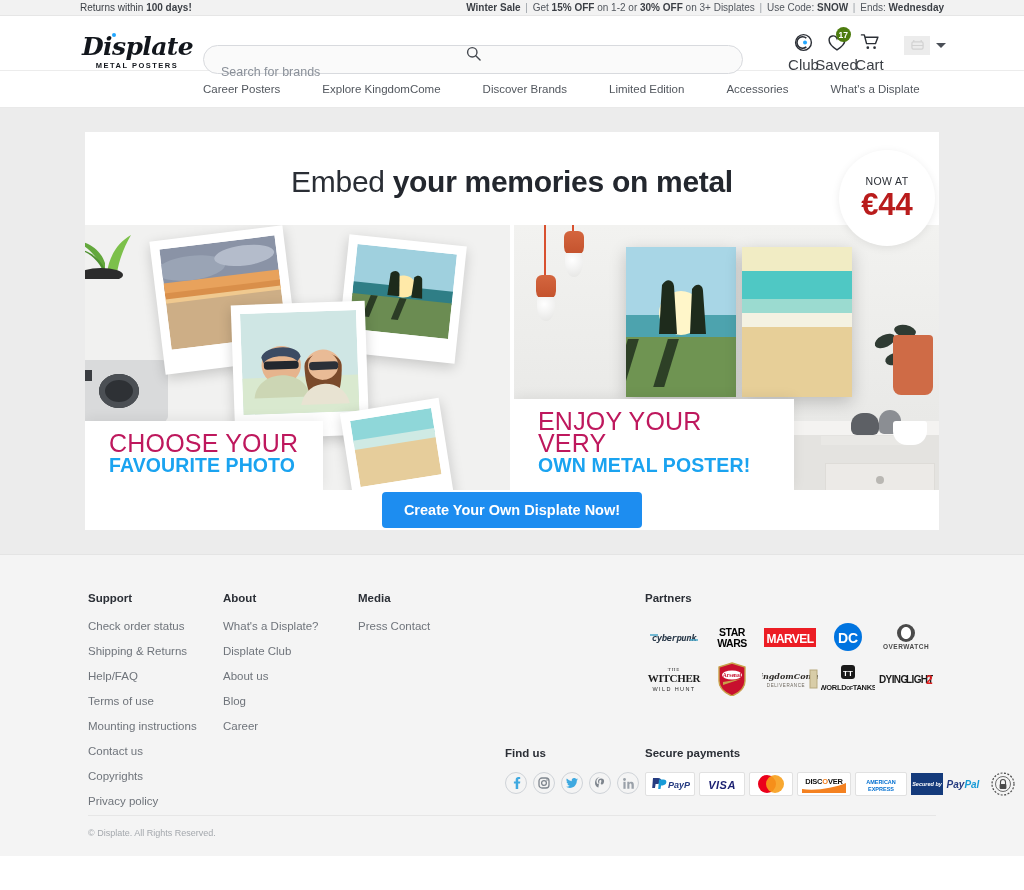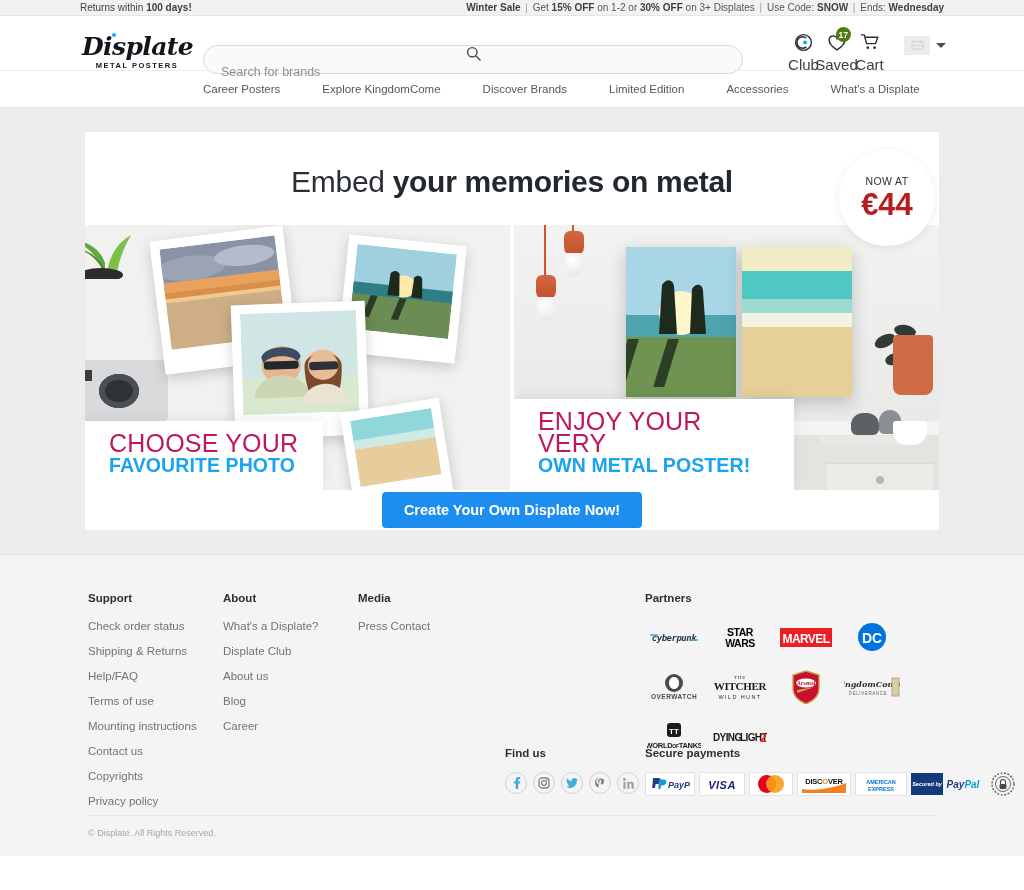--- a/index.html
+++ b/index.html
@@ -298,21 +298,21 @@
   .fcol-title {
     font-size: 11.5px; font-weight: 700; color: #2b2f36; margin-bottom: 16px;
   }
   .fcol-link {
     font-size: 11.5px; color: #6f747b; margin-bottom: 13px; cursor: pointer;
     white-space: nowrap;
   }
 
   .partners { position: absolute; left: 645px; top: 37px; width: 290px; }
   .partners-title { font-size: 11.5px; font-weight: 700; color: #2b2f36; margin-bottom: 12px; }
-  .partner-grid { display: flex; flex-wrap: wrap; gap: 8px; }
+  .partner-grid { display: flex; flex-wrap: wrap; gap: 0; justify-content: flex-end; }
   .partner {
     width: 58px; height: 42px; display: flex;
     align-items: center; justify-content: center;
     cursor: pointer;
   }
 
   .findus { position: absolute; left: 505px; top: 192px; }
   .section-title { font-size: 11.5px; font-weight: 700; color: #2b2f36; margin-bottom: 13px; }
   .social-row { display: flex; gap: 6px; }
   .social {

